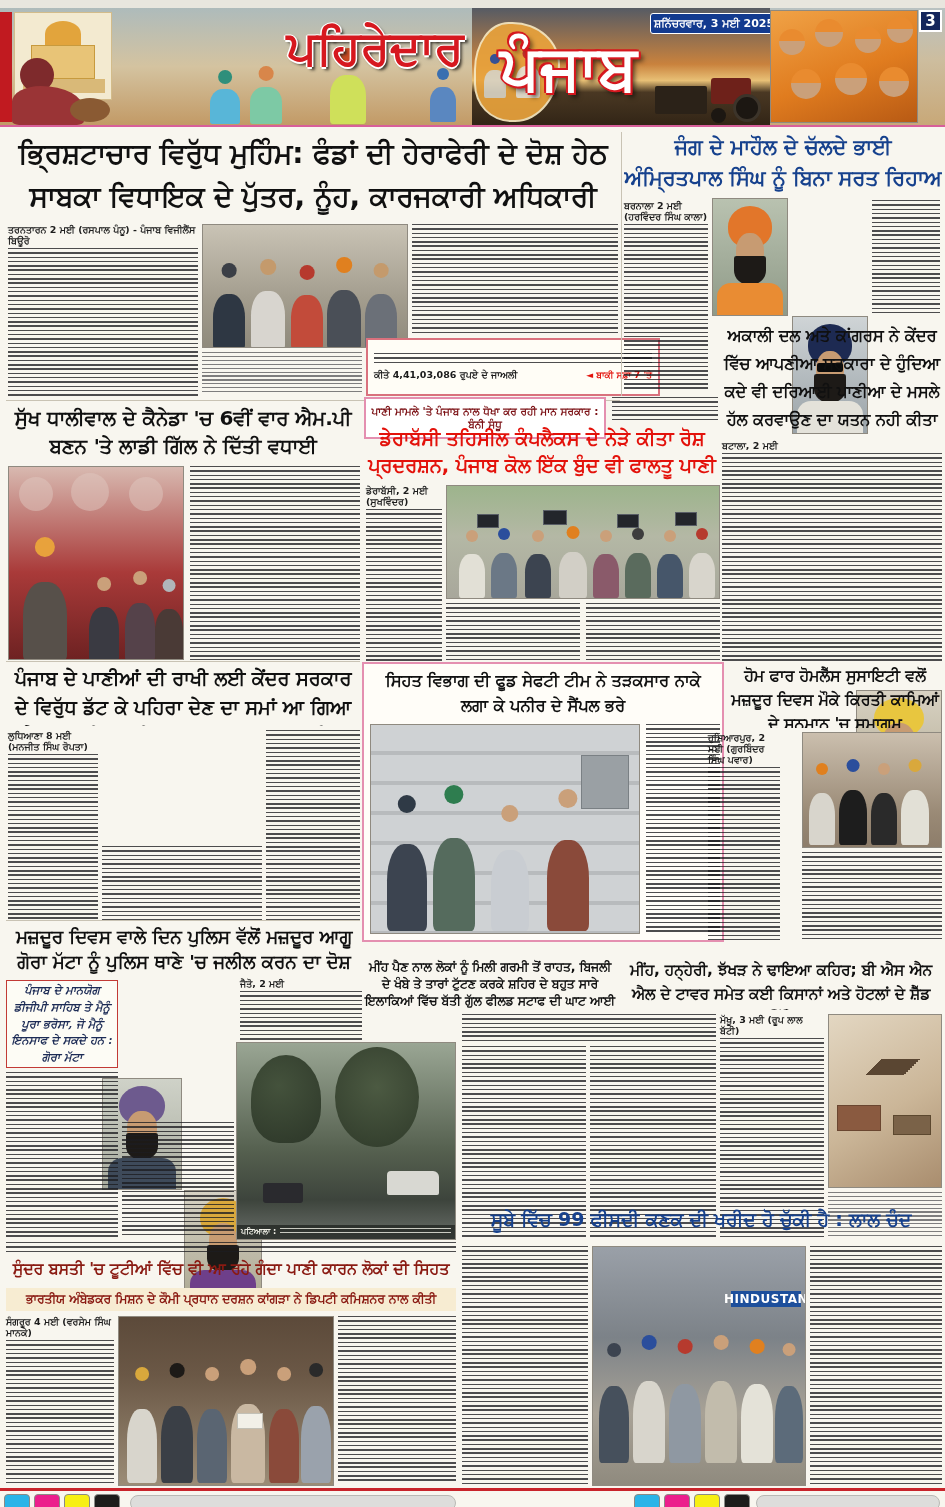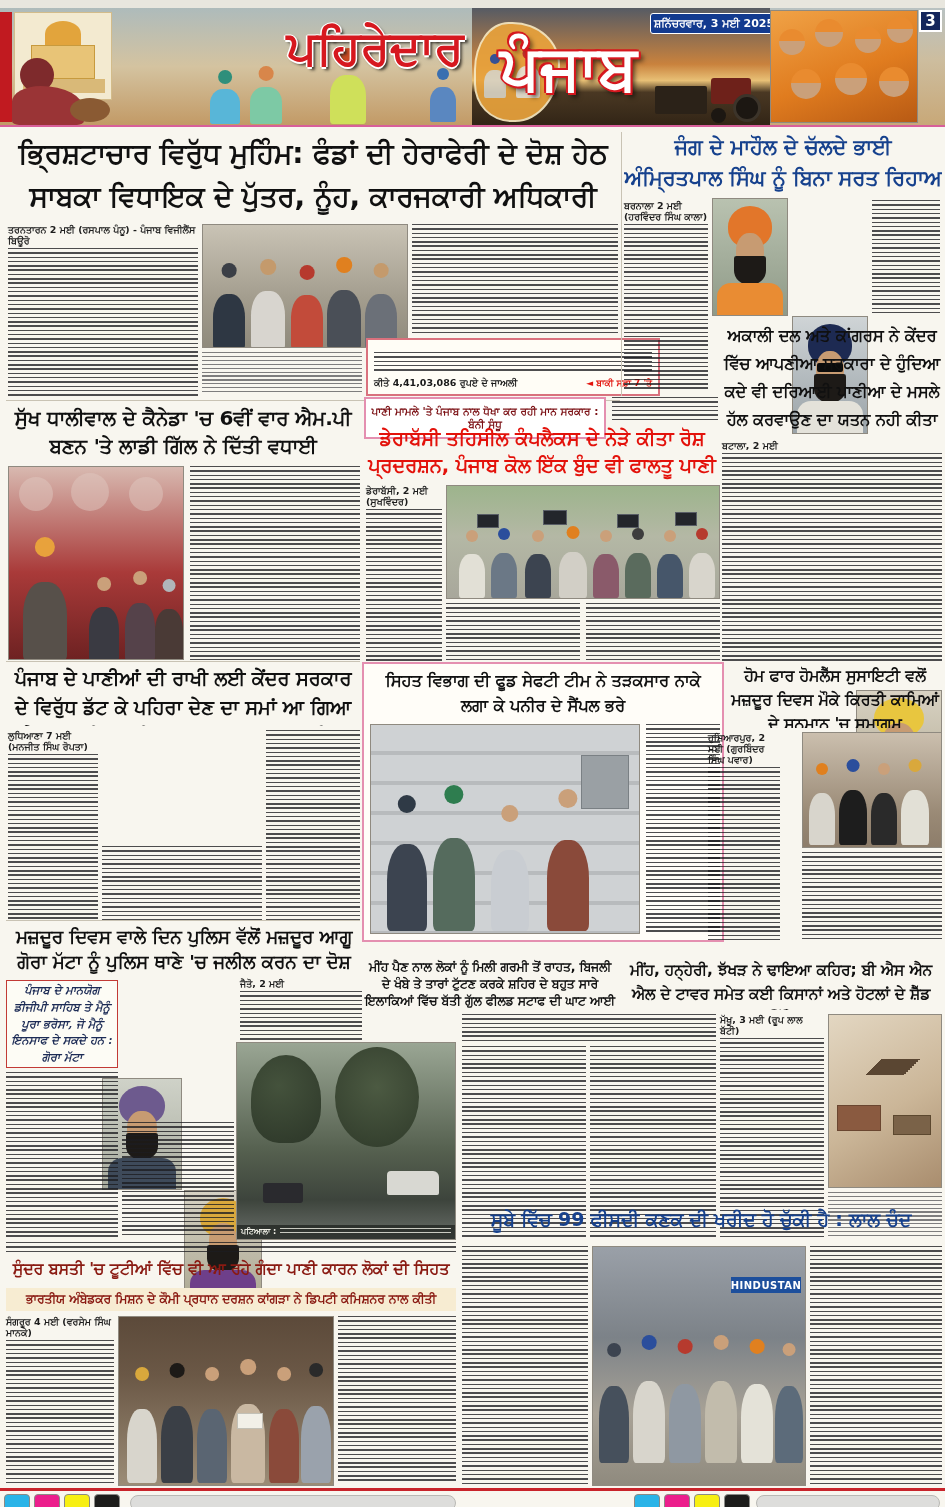--- a/index.html
+++ b/index.html
@@ -30,21 +30,21 @@
   .p-body{position:absolute;bottom:0;left:6%;width:88%;height:28%;border-radius:14px 14px 0 0;}
   .p-shades{position:absolute;top:40%;left:33%;width:34%;height:7%;background:#0c0c0c;border-radius:2px;}
   .plc{position:absolute;background:#23262b;border:1px solid #595e66;}
   .kid{position:absolute;border-radius:50%;background:linear-gradient(#e98b2f 48%,#caa07a 48%);}
   .sep{background:#c9c3b4;}
   .kicker{background:#fff;border:2px solid var(--accent-pink-border);color:var(--kicker-maroon);
           font-weight:bold;text-align:center;display:flex;align-items:center;justify-content:center;overflow:hidden;}
   .quote{border:1.5px solid #c23a35;background:#fdfcf5;color:#1c2b55;font-style:italic;
          font-family:"DejaVu Serif","Liberation Serif",serif;font-weight:bold;text-align:center;
          display:flex;align-items:center;justify-content:center;line-height:1.45;padding:3px;overflow:hidden;}
-  .hbox{border:2px solid #d9717d;background:#fffdf6;padding:5px 6px;display:flex;flex-direction:column;justify-content:flex-end;overflow:hidden;}
+  .hbox{border:2px solid #d9717d;background:#fffdf6;padding:13px 6px;display:flex;flex-direction:column;justify-content:flex-end;overflow:hidden;}
   .hbox .row{display:flex;justify-content:space-between;align-items:flex-end;margin-top:3px;}
   .amount{font-size:9.5px;font-weight:bold;color:#1a1a1a;}
   .cont{font-size:9px;font-weight:bold;color:var(--continuation-red);white-space:nowrap;}
   .datebadge{background:var(--date-box-blue);border:1px solid #fff;border-radius:3px;color:#fff;
              font-weight:bold;display:flex;align-items:center;justify-content:center;}
   .pagenum{background:#14265c;border:2px solid #fff;color:#fff;font-weight:bold;
            display:flex;align-items:center;justify-content:center;}
   .mast-logo{color:var(--masthead-logo-red);font-weight:bold;text-align:center;
              text-shadow:1.5px 0 #fff,-1.5px 0 #fff,0 1.5px #fff,0 -1.5px #fff,3px 3px 3px rgba(35,30,25,.85);}
   .mast-edition{color:#fff;font-weight:bold;text-align:left;
@@ -201,21 +201,21 @@
     <i class="pp" style="left:178px;top:42px;width:26px;height:70px;--head:#3d3d3d;--shirt:#5a6b5d;"></i>
     <i class="pp" style="left:210px;top:44px;width:26px;height:68px;--head:#caa07a;--shirt:#46566a;"></i>
     <i class="pp" style="left:242px;top:42px;width:26px;height:70px;--head:#b63a2e;--shirt:#d8d5cc;"></i>
   </div>
   <div class="fx abs" style="left:446px;top:595px;width:134px;height:58px;"></div>
   <div class="fx abs" style="left:586px;top:595px;width:134px;height:58px;"></div>
 
   <div class="abs sep" style="left:6px;top:653px;width:354px;height:1px;"></div>
   <div class="hl abs" style="left:6px;top:656px;width:354px;height:62px;font-size:19.5px;line-height:29px;">ਪੰਜਾਬ ਦੇ ਪਾਣੀਆਂ ਦੀ ਰਾਖੀ ਲਈ ਕੇਂਦਰ ਸਰਕਾਰ ਦੇ ਵਿਰੁੱਧ ਡੱਟ ਕੇ ਪਹਿਰਾ ਦੇਣ ਦਾ ਸਮਾਂ ਆ ਗਿਆ ਹੈ : ਬਲਵਿੰਦਰ ਸਿੰਘ ਕੁਲਾਰ, ਪ੍ਰਿਤਪਾਲ ਸਿੰਘ</div>
   <div class="tx abs" style="left:8px;top:722px;width:90px;height:190px;">
-    <span class="dateline">ਲੁਧਿਆਣਾ 7 ਮਈ (ਮਨਜੀਤ ਸਿੰਘ ਰੋਪਤਾ)</span>
+    <span class="dateline">ਲੁਧਿਆਣਾ 8 ਮਈ (ਮਨਜੀਤ ਸਿੰਘ ਰੋਪਤਾ)</span>
     <div class="fx fill"></div>
   </div>
   <div class="abs photo portrait" style="left:102px;top:722px;width:80px;height:112px;background:linear-gradient(180deg,#cfd2c8,#a8ab9e);">
     <span class="p-turban" style="background:#6d5a8e;"></span>
     <span class="p-face"></span>
     <span class="p-beard"></span>
     <span class="p-body" style="background:#3e4a5a;"></span>
   </div>
   <div class="abs photo portrait" style="left:184px;top:722px;width:78px;height:112px;background:linear-gradient(180deg,#d6d2c4,#aca globe);background:linear-gradient(180deg,#d6d2c4,#aca892);">
     <span class="p-turban" style="background:#d9a83c;"></span>
@@ -303,21 +303,21 @@
     <i class="pp" style="left:112px;top:42px;width:34px;height:124px;--head:#caa07a;--shirt:#c9b8a2;"></i>
     <i class="pp" style="left:150px;top:50px;width:30px;height:116px;--head:#caa07a;--shirt:#8a4a3a;"></i>
     <i class="pp" style="left:182px;top:46px;width:30px;height:120px;--head:#2a2a2a;--shirt:#9aa2ac;"></i>
     <span class="abs" style="left:118px;top:96px;width:26px;height:16px;background:#f2f0e8;border:1px solid #c2c0b6;"></span>
   </div>
   <div class="fx abs" style="left:338px;top:1308px;width:118px;height:168px;"></div>
 
   <div class="hl blue abs" style="left:460px;top:1196px;width:482px;height:32px;font-size:19px;line-height:30px;">ਸੂਬੇ ਵਿੱਚ 99 ਫੀਸਦੀ ਕਣਕ ਦੀ ਖਰੀਦ ਹੋ ਚੁੱਕੀ ਹੈ : ਲਾਲ ਚੰਦ ਕਟਾਰੂਚੱਕ</div>
   <div class="fx abs" style="left:462px;top:1238px;width:126px;height:238px;"></div>
   <div class="abs photo" style="left:592px;top:1238px;width:214px;height:240px;background:linear-gradient(180deg,#9aa0a8 0%,#7c8288 38%,#a8a296 70%,#8f8a7e 100%);">
-    <span class="sign" style="left:138px;top:30px;width:70px;height:16px;font-size:10px;">HINDUSTAN</span>
+    <span class="sign" style="left:138px;top:44px;width:70px;height:16px;font-size:12px;">HINDUSTAN</span>
     <i class="pp" style="left:6px;top:96px;width:30px;height:120px;--head:#3c4450;--shirt:#46505c;"></i>
     <i class="pp" style="left:40px;top:88px;width:32px;height:128px;--head:#2b4e9c;--shirt:#d8d5cc;"></i>
     <i class="pp" style="left:76px;top:92px;width:32px;height:124px;--head:#b63a2e;--shirt:#8f98a2;"></i>
     <i class="pp" style="left:112px;top:88px;width:32px;height:128px;--head:#caa07a;--shirt:#c2bcac;"></i>
     <i class="pp" style="left:148px;top:92px;width:32px;height:124px;--head:#e0801f;--shirt:#e4e2d8;"></i>
     <i class="pp" style="left:182px;top:96px;width:28px;height:120px;--head:#caa07a;--shirt:#5c6b7a;"></i>
   </div>
   <div class="fx abs" style="left:810px;top:1238px;width:132px;height:238px;"></div>
 
   <div class="abs" style="left:0;top:1480px;width:945px;height:3px;background:#c8242b;"></div>

